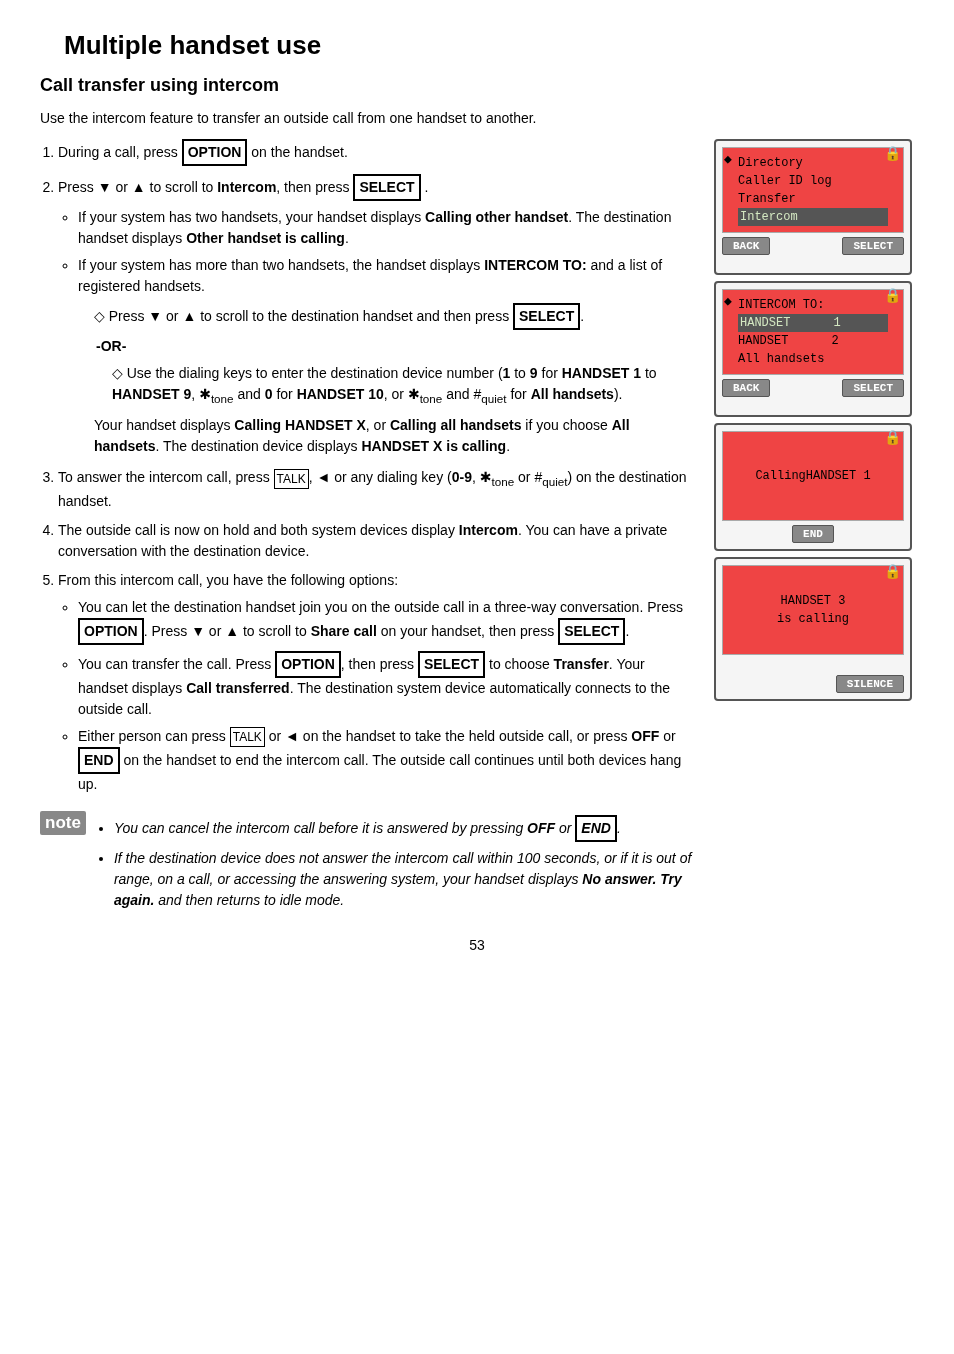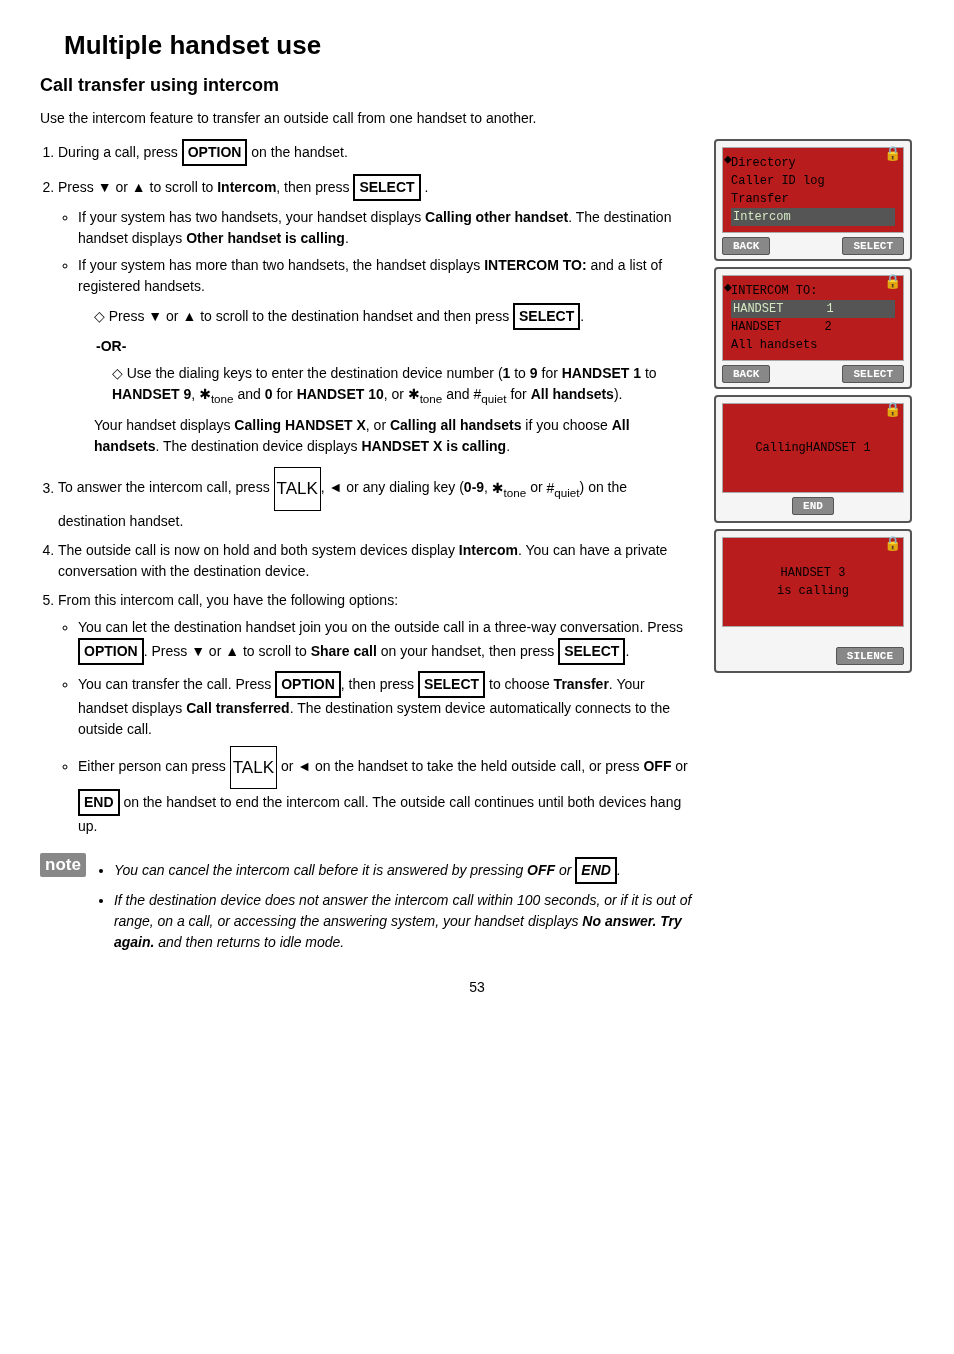--- a/index.html
+++ b/index.html
@@ -104,23 +104,23 @@
       border: 2px solid #555;
       border-radius: 4px;
       background: #f5f5f5;
       padding: 0;
       font-family: 'Courier New', monospace;
       font-size: 13px;
       position: relative;
     }
 
     .device-screen {
-      background: #b91c1c;
+      background: #ef4444;
       margin: 6px 6px 0 6px;
-      padding: 6px 8px;
+      padding: 6px 15px;
       min-height: 80px;
       border: 1px solid #aaa;
       font-family: 'Courier New', monospace;
       font-size: 12px;
       line-height: 1.5;
     }
 
     .device-screen .screen-line {
       display: block;
     }
@@ -128,21 +128,21 @@
     .device-screen .screen-highlight {
       background: #555;
       color: #d4e8c2;
       display: block;
       padding: 0 2px;
     }
 
     .device-buttons {
       display: flex;
       justify-content: space-between;
-      padding: 4px 6px 4px 6px;
+      padding: 4px 6px 18px 6px;
     }
 
     .device-btn {
       background: #888;
       color: #fff;
       border: 1px solid #555;
       border-radius: 2px;
       padding: 2px 10px;
       font-size: 11px;
       font-weight: bold;
@@ -216,23 +216,23 @@
     }
 
     .page-num {
       text-align: center;
       margin-top: 20px;
       font-size: 14px;
     }
 
     .talk-icon {
       display: inline-block;
-      font-size: 17px;
+      font-size: 12px;
       border: 1px solid #000;
-      padding: 8px 2px;
+      padding: 0 2px;
       vertical-align: middle;
     }
 
     .sub-indent {
       margin-left: 18px;
     }
 
   </style>
 </head>
 <body>

